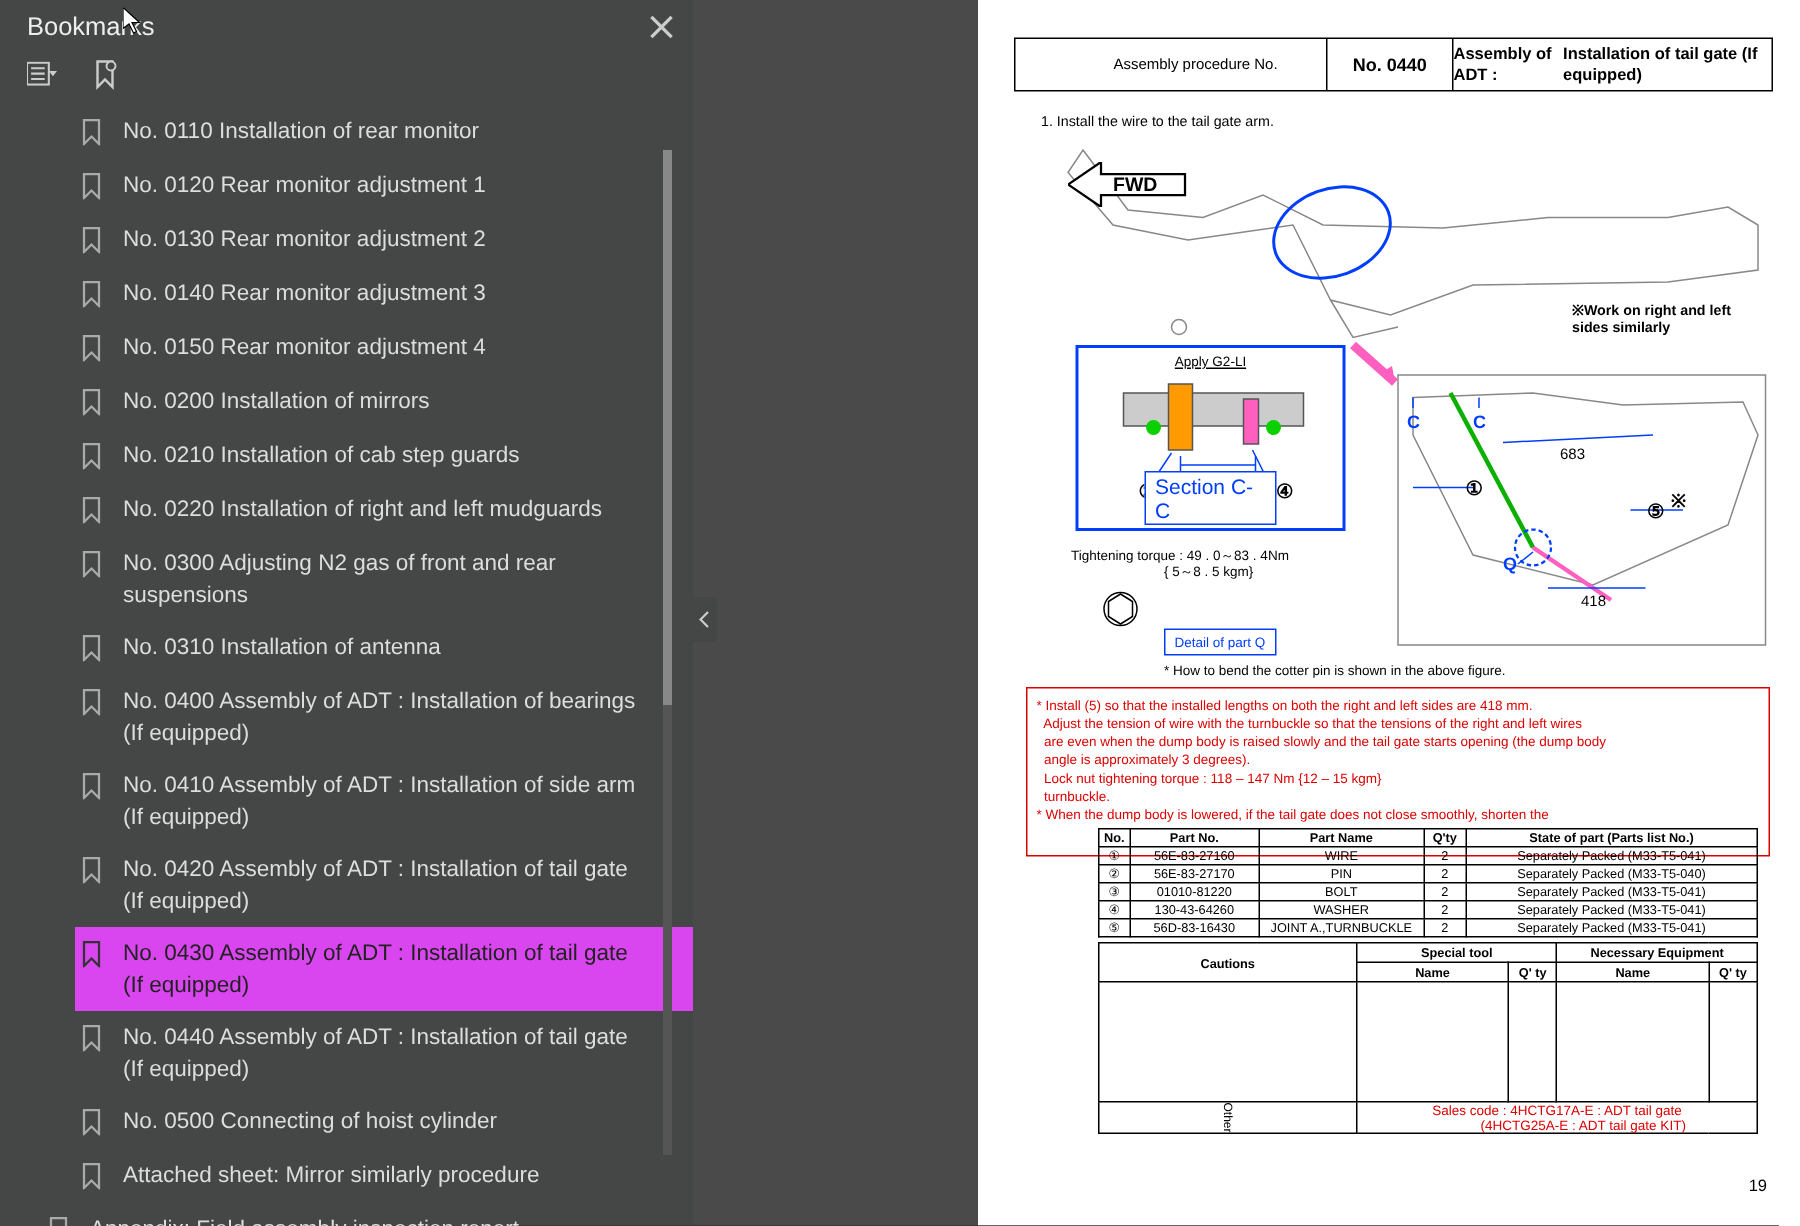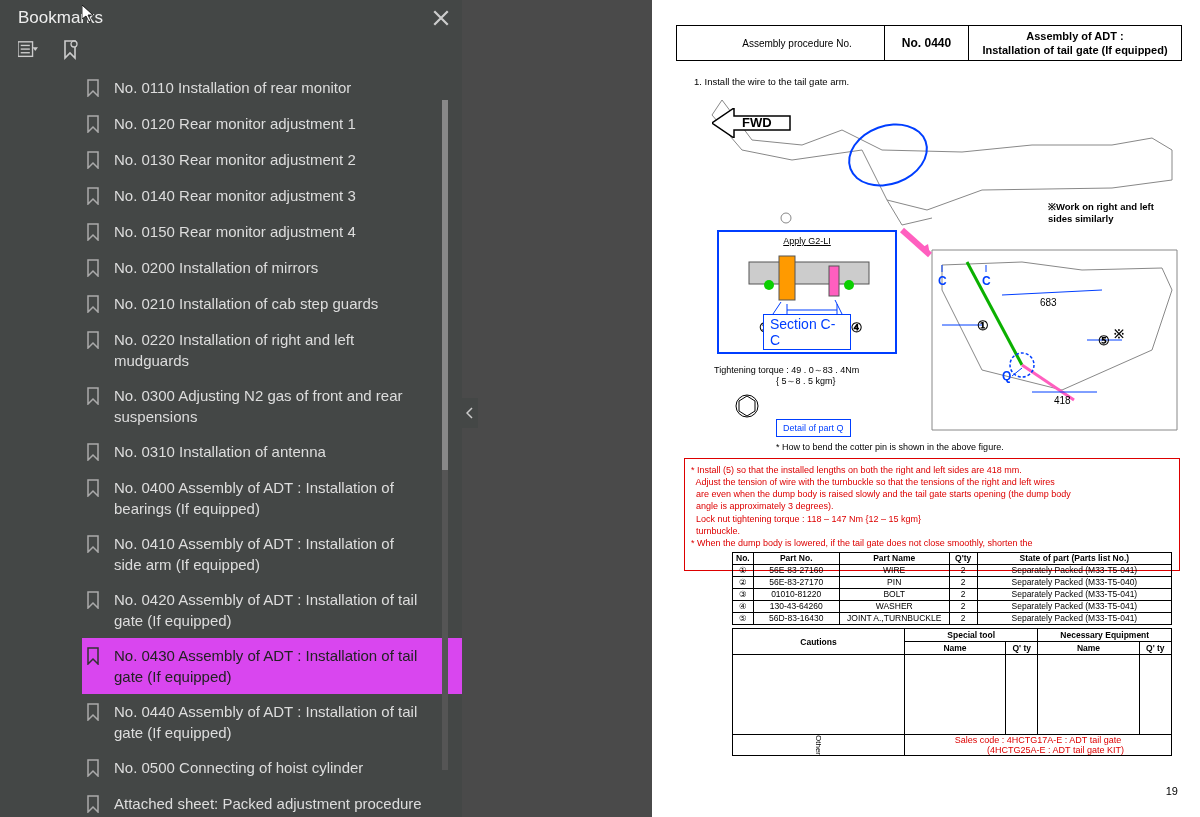--- a/index.html
+++ b/index.html
@@ -3,35 +3,35 @@
 <meta charset="utf-8">
 <style>
   * { box-sizing: border-box; margin: 0; padding: 0; }
   body { font-family: "Segoe UI", Arial, sans-serif; background: #333; width: 1200px; height: 817px; overflow: hidden; display: flex; }
   .sidebar { width: 462px; height: 817px; background: #444746; color: #ddd; display: flex; flex-direction: column; position: relative; }
   .sb-header { display: flex; align-items: center; padding: 8px 12px 10px 18px; font-size: 17px; color: #eee; }
   .sb-header .title { flex: 1; }
   .sb-close { width: 18px; height: 18px; color: #ccc; cursor: pointer; }
   .sb-tools { padding: 2px 18px 10px 18px; display: flex; gap: 22px; align-items: center; color: #ccc; }
   .sb-tool { width: 20px; height: 20px; display: inline-flex; align-items: center; justify-content: center; }
-  .bm-list { flex: 1; overflow-y: auto; padding-left: 50px; padding-right: 0px; margin-left: 32px; }
+  .bm-list { flex: 1; overflow-y: auto; padding-left: 50px; padding-right: 0px; }
   .bm-item { display: flex; align-items: flex-start; gap: 12px; padding: 7px 8px 7px 4px; font-size: 15px; color: #ddd; line-height: 1.4; cursor: pointer; }
   .bm-item.selected { background: #d946ef; color: #222; }
   .bm-item.appendix { margin-left: -22px; }
   .bm-icon { flex: 0 0 16px; height: 20px; margin-top: 2px; }
   .bm-label { flex: 1; padding-right: 30px; }
   .scroll-rail { position: absolute; right: 14px; top: 100px; width: 6px; height: 670px; background: #555; }
   .scroll-thumb { position: absolute; right: 14px; top: 100px; width: 6px; height: 370px; background: #888; }
   .collapse-tab { position: absolute; left: 462px; top: 398px; width: 16px; height: 30px; background: #444746; display:flex; align-items:center; justify-content:center; color:#aaa; cursor:pointer; }
   .gap { width: 190px; background: #4a4a4a; height: 817px; }
   .page { width: 548px; height: 817px; background: #fff; color: #000; font-size: 9px; position: relative; font-family: Arial, sans-serif; }
   .hdr-tbl { position:absolute; top:25px; left:24px; right:18px; height:36px; border:1.2px solid #000; display:flex;padding-left:33px; }
   .hdr-c1 { width:175px; border-right:1.2px solid #000; display:flex; align-items:center; justify-content:center; font-size:10px; }
   .hdr-c2 { width:84px; border-right:1.2px solid #000; display:flex; align-items:center; justify-content:center; font-weight:bold; font-size:12px; }
-  .hdr-c3 { flex:1; display:flex; flex-direction:column; align-items:center; justify-content:center; font-weight:bold; font-size:11px; line-height:1.3; }
+  .hdr-c3 { flex:1; display:flex; flex-direction:row; align-items:center; justify-content:center; font-weight:bold; font-size:11px; line-height:1.3; }
   .step1 { position:absolute; top:76px; left:42px; font-size:9.5px; }
   .figure-main { position:absolute; top:90px; left:30px; right:18px; height:350px; }
   .fwd-arrow { position:absolute; top:18px; left:30px; width:80px; height:30px; }
   .note-right { position:absolute; top:110px; right:4px; width:130px; font-size:9.5px; font-weight:bold; text-align:left; }
   .blue-circle { position:absolute; top:35px; left:165px; width:82px; height:60px; border:2.5px solid #003eff; border-radius:50%; transform:rotate(-20deg); }
   .detail-box { position:absolute; top:140px; left:35px; width:180px; height:124px; border:2px solid #003eff; }
   .apply-g2 { position:absolute; top:4px; left:0; width:100%; text-align:center; font-size:9px; text-decoration:underline; }
   .sec-cc { position:absolute; bottom:2px; left:50%; transform:translateX(-50%); border:1px solid #003eff; padding:1px 6px; background:#fff; font-size:14px; color:#003eff; }
   .torque { position:absolute; top:275px; left:32px; font-size:9px; line-height:1.2; }
   .partq-box { position:absolute; top:329px; left:94px; border:1.5px solid #003eff; padding:3px 6px; font-size:9px; color:#003eff; background:#fff; }
@@ -209,21 +209,21 @@
           </svg>
         </span>
         <span class="bm-label">No. 0500  Connecting of hoist cylinder</span>
       </div>
       <div class="bm-item">
         <span class="bm-icon">
           <svg viewBox="0 0 14 18" width="14" height="18">
             <path d="M2 1 L12 1 L12 17 L7 12 L2 17 Z" fill="none" stroke="#aaa" stroke-width="1.5"></path>
           </svg>
         </span>
-        <span class="bm-label">Attached sheet: Packed adjustment procedure</span>
+        <span class="bm-label">Attached sheet: Mirror similarly procedure</span>
       </div>
       <div class="bm-item appendix">
         <span class="bm-icon">
           <svg viewBox="0 0 14 18" width="14" height="18">
             <path d="M2 1 L12 1 L12 17 L7 12 L2 17 Z" fill="none" stroke="#aaa" stroke-width="1.5"></path>
           </svg>
         </span>
         <span class="bm-label">Appendix: Field assembly inspection report</span>
       </div>
     </div>

